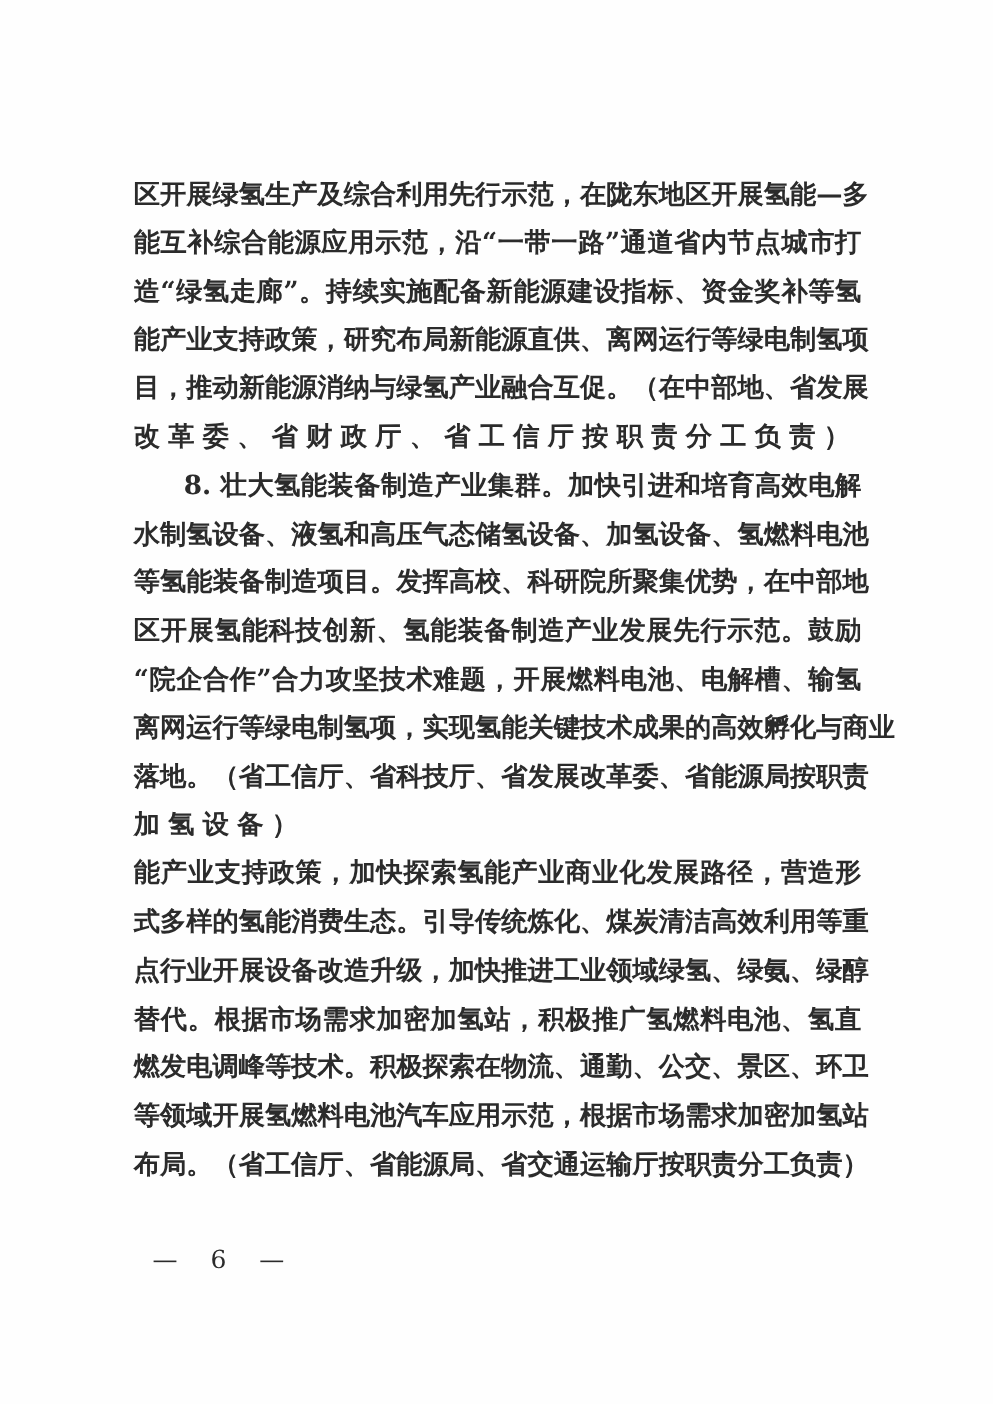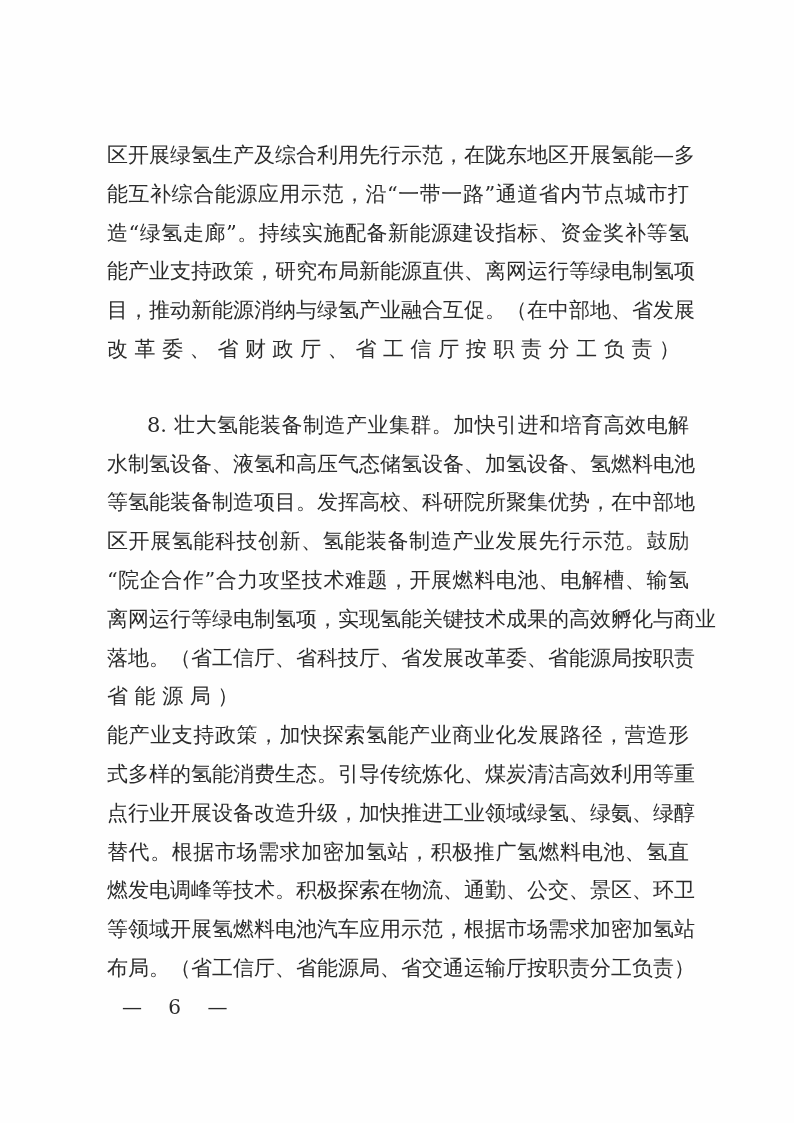--- a/index.html
+++ b/index.html
@@ -28,28 +28,28 @@
       width: 582px;
     }
     .line {
       height: 38.8px;
       line-height: 38.8px;
       font-size: 21px;
       white-space: nowrap;
       text-align: justify;
       text-align-last: justify;
       letter-spacing: 0;
+      font-weight: bold;
     }
     .line.last {
       text-align-last: left;
       letter-spacing: 6.6px;
     }
     .line.indent {
       padding-left: 40px;
-      margin-top: 37px;
     }
     .page-number {
       position: absolute;
       left: 122px;
       top: 994px;
       font-size: 20px;
       line-height: 26px;
       letter-spacing: 10px;
       color: #2b2b2b;
     }
@@ -70,21 +70,21 @@
     </div>
 
     <div>
       <div class="line indent">8. 壮大氢能装备制造产业集群。加快引进和培育高效电解</div>
       <div class="line">水制氢设备、液氢和高压气态储氢设备、加氢设备、氢燃料电池</div>
       <div class="line">等氢能装备制造项目。发挥高校、科研院所聚集优势，在中部地</div>
       <div class="line">区开展氢能科技创新、氢能装备制造产业发展先行示范。鼓励</div>
       <div class="line">“院企合作”合力攻坚技术难题，开展燃料电池、电解槽、输氢</div>
       <div class="line">离网运行等绿电制氢项，实现氢能关键技术成果的高效孵化与商业</div>
       <div class="line">落地。（省工信厅、省科技厅、省发展改革委、省能源局按职责</div>
-      <div class="line last">省能源局）</div>
+      <div class="line last">加氢设备）</div>
     </div>
 
     <div>
       <div class="line">能产业支持政策，加快探索氢能产业商业化发展路径，营造形</div>
       <div class="line">式多样的氢能消费生态。引导传统炼化、煤炭清洁高效利用等重</div>
       <div class="line">点行业开展设备改造升级，加快推进工业领域绿氢、绿氨、绿醇</div>
       <div class="line">替代。根据市场需求加密加氢站，积极推广氢燃料电池、氢直</div>
       <div class="line">燃发电调峰等技术。积极探索在物流、通勤、公交、景区、环卫</div>
       <div class="line">等领域开展氢燃料电池汽车应用示范，根据市场需求加密加氢站</div>
       <div class="line">布局。（省工信厅、省能源局、省交通运输厅按职责分工负责）</div>

